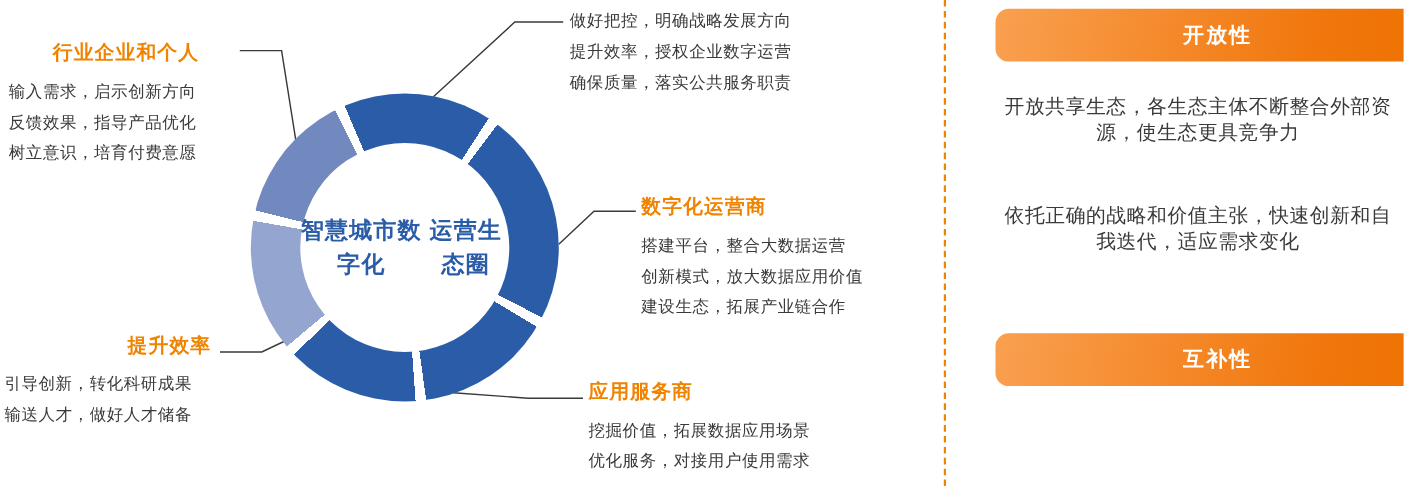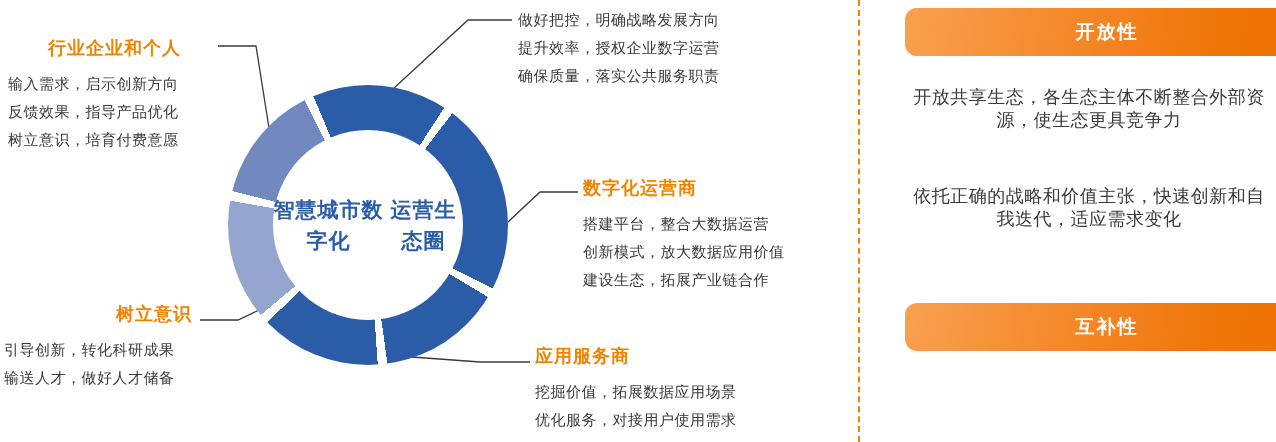--- a/index.html
+++ b/index.html
@@ -133,21 +133,21 @@
   </div>
 
   <div class="node node-operator">
     <div class="node-label">数字化运营商</div>
     <div class="node-line">搭建平台，整合大数据运营</div>
     <div class="node-line">创新模式，放大数据应用价值</div>
     <div class="node-line">建设生态，拓展产业链合作</div>
   </div>
 
   <div class="node node-academic">
-    <div class="node-label">树立意识</div>
+    <div class="node-label">提升效率</div>
     <div class="node-line">引导创新，转化科研成果</div>
     <div class="node-line">输送人才，做好人才储备</div>
   </div>
 
   <div class="node node-appservice">
     <div class="node-label">应用服务商</div>
     <div class="node-line">挖掘价值，拓展数据应用场景</div>
     <div class="node-line">优化服务，对接用户使用需求</div>
   </div>
 

